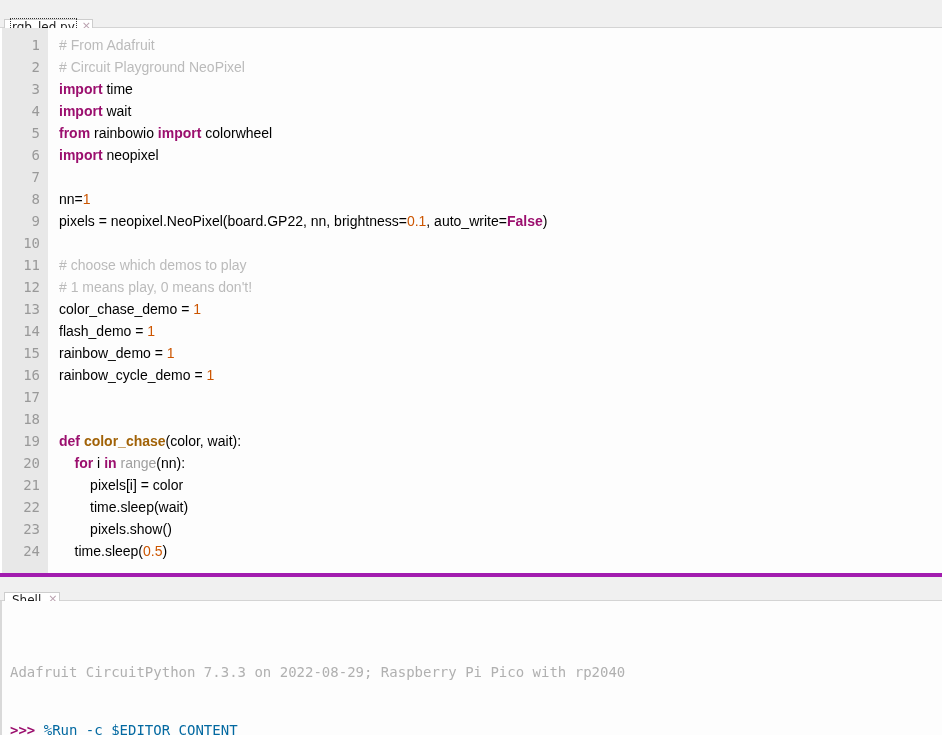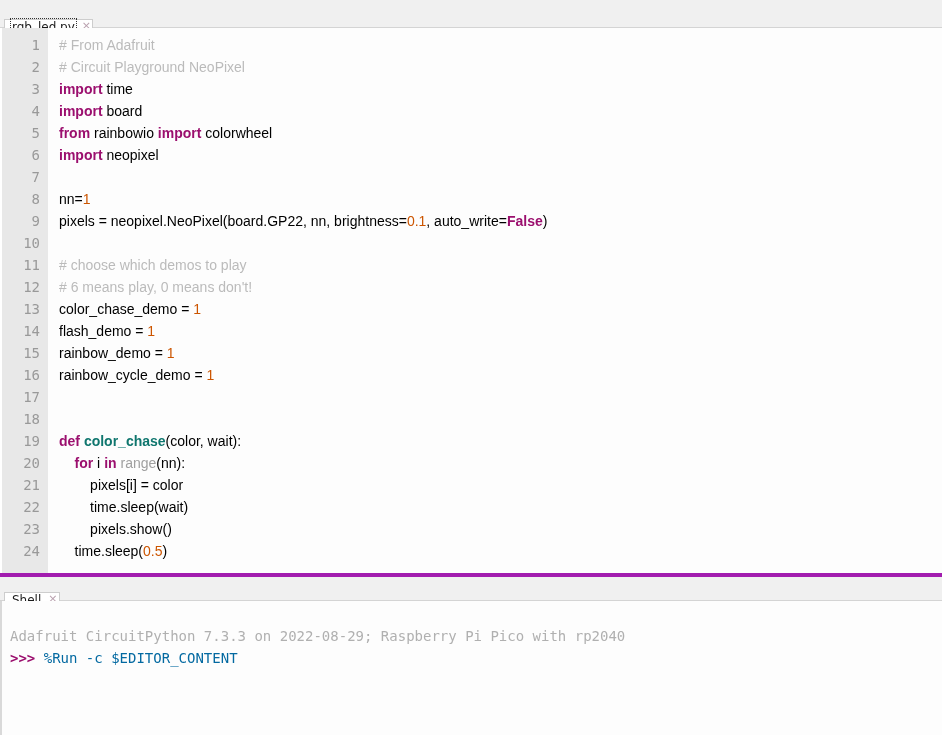--- a/index.html
+++ b/index.html
@@ -114,41 +114,42 @@
     line-height: 22px;
     height: 22px;
     white-space: pre;
     color: #000000;
   }
 
   
   .t-plain    { color: #000000; }
   .t-comment  { color: #bbbbbb; }
   .t-keyword  { color: #9b0f6e; font-weight: bold; }
-  .t-definition { color: #0f766e; font-weight: bold; }
+  .t-definition { color: #a16207; font-weight: bold; }
   .t-builtin  { color: #a0a0a0; }
   .t-number   { color: #cc5500; }
 
   
   .shell-wrap {
     flex: 1 1 auto;
     background: #fdfdfd;
     border-left: 2px solid #d9d9d9;
     box-sizing: border-box;
     padding-top: 24px;
     padding-left: 8px;
     overflow: hidden;
     position: relative;
   }
   .shell-line {
     font-family: "DejaVu Sans Mono", monospace;
     font-size: 14px;
     line-height: 22px;
     height: 22px;
     white-space: pre;
+    margin-top: 36px;
   }
   .sh-out    { color: #b0b0b0; }
   .sh-prompt { color: #9b0f6e; font-weight: bold; }
   .sh-cmd    { color: #0369a1; }
 </style>
 </head>
 <body>
 
 <div class="app">
 
@@ -183,29 +184,29 @@
         <div class="gutter-num">20</div>
         <div class="gutter-num">21</div>
         <div class="gutter-num">22</div>
         <div class="gutter-num">23</div>
         <div class="gutter-num">24</div>
       </div>
     <div class="code-area" id="code-area">
         <div class="code-line"><span class="t-comment"># From Adafruit</span></div>
         <div class="code-line"><span class="t-comment"># Circuit Playground NeoPixel</span></div>
         <div class="code-line"><span class="t-keyword">import</span><span class="t-plain"> time</span></div>
-        <div class="code-line"><span class="t-keyword">import</span><span class="t-plain"> board</span></div>
+        <div class="code-line"><span class="t-keyword">import</span><span class="t-plain"> wait</span></div>
         <div class="code-line"><span class="t-keyword">from</span><span class="t-plain"> rainbowio </span><span class="t-keyword">import</span><span class="t-plain"> colorwheel</span></div>
         <div class="code-line"><span class="t-keyword">import</span><span class="t-plain"> neopixel</span></div>
         <div class="code-line">&nbsp;</div>
         <div class="code-line"><span class="t-plain">nn=</span><span class="t-number">1</span></div>
         <div class="code-line"><span class="t-plain">pixels = neopixel.NeoPixel(board.GP22, nn, brightness=</span><span class="t-number">0.1</span><span class="t-plain">, auto_write=</span><span class="t-keyword">False</span><span class="t-plain">)</span></div>
         <div class="code-line">&nbsp;</div>
         <div class="code-line"><span class="t-comment"># choose which demos to play</span></div>
-        <div class="code-line"><span class="t-comment"># 6 means play, 0 means don't!</span></div>
+        <div class="code-line"><span class="t-comment"># 1 means play, 0 means don't!</span></div>
         <div class="code-line"><span class="t-plain">color_chase_demo = </span><span class="t-number">1</span></div>
         <div class="code-line"><span class="t-plain">flash_demo = </span><span class="t-number">1</span></div>
         <div class="code-line"><span class="t-plain">rainbow_demo = </span><span class="t-number">1</span></div>
         <div class="code-line"><span class="t-plain">rainbow_cycle_demo = </span><span class="t-number">1</span></div>
         <div class="code-line">&nbsp;</div>
         <div class="code-line">&nbsp;</div>
         <div class="code-line"><span class="t-keyword">def</span><span class="t-plain"> </span><span class="t-definition">color_chase</span><span class="t-plain">(color, wait):</span></div>
         <div class="code-line"><span class="t-plain">    </span><span class="t-keyword">for</span><span class="t-plain"> i </span><span class="t-keyword">in</span><span class="t-plain"> </span><span class="t-builtin">range</span><span class="t-plain">(nn):</span></div>
         <div class="code-line"><span class="t-plain">        pixels[i] = color</span></div>
         <div class="code-line"><span class="t-plain">        time.sleep(wait)</span></div>

